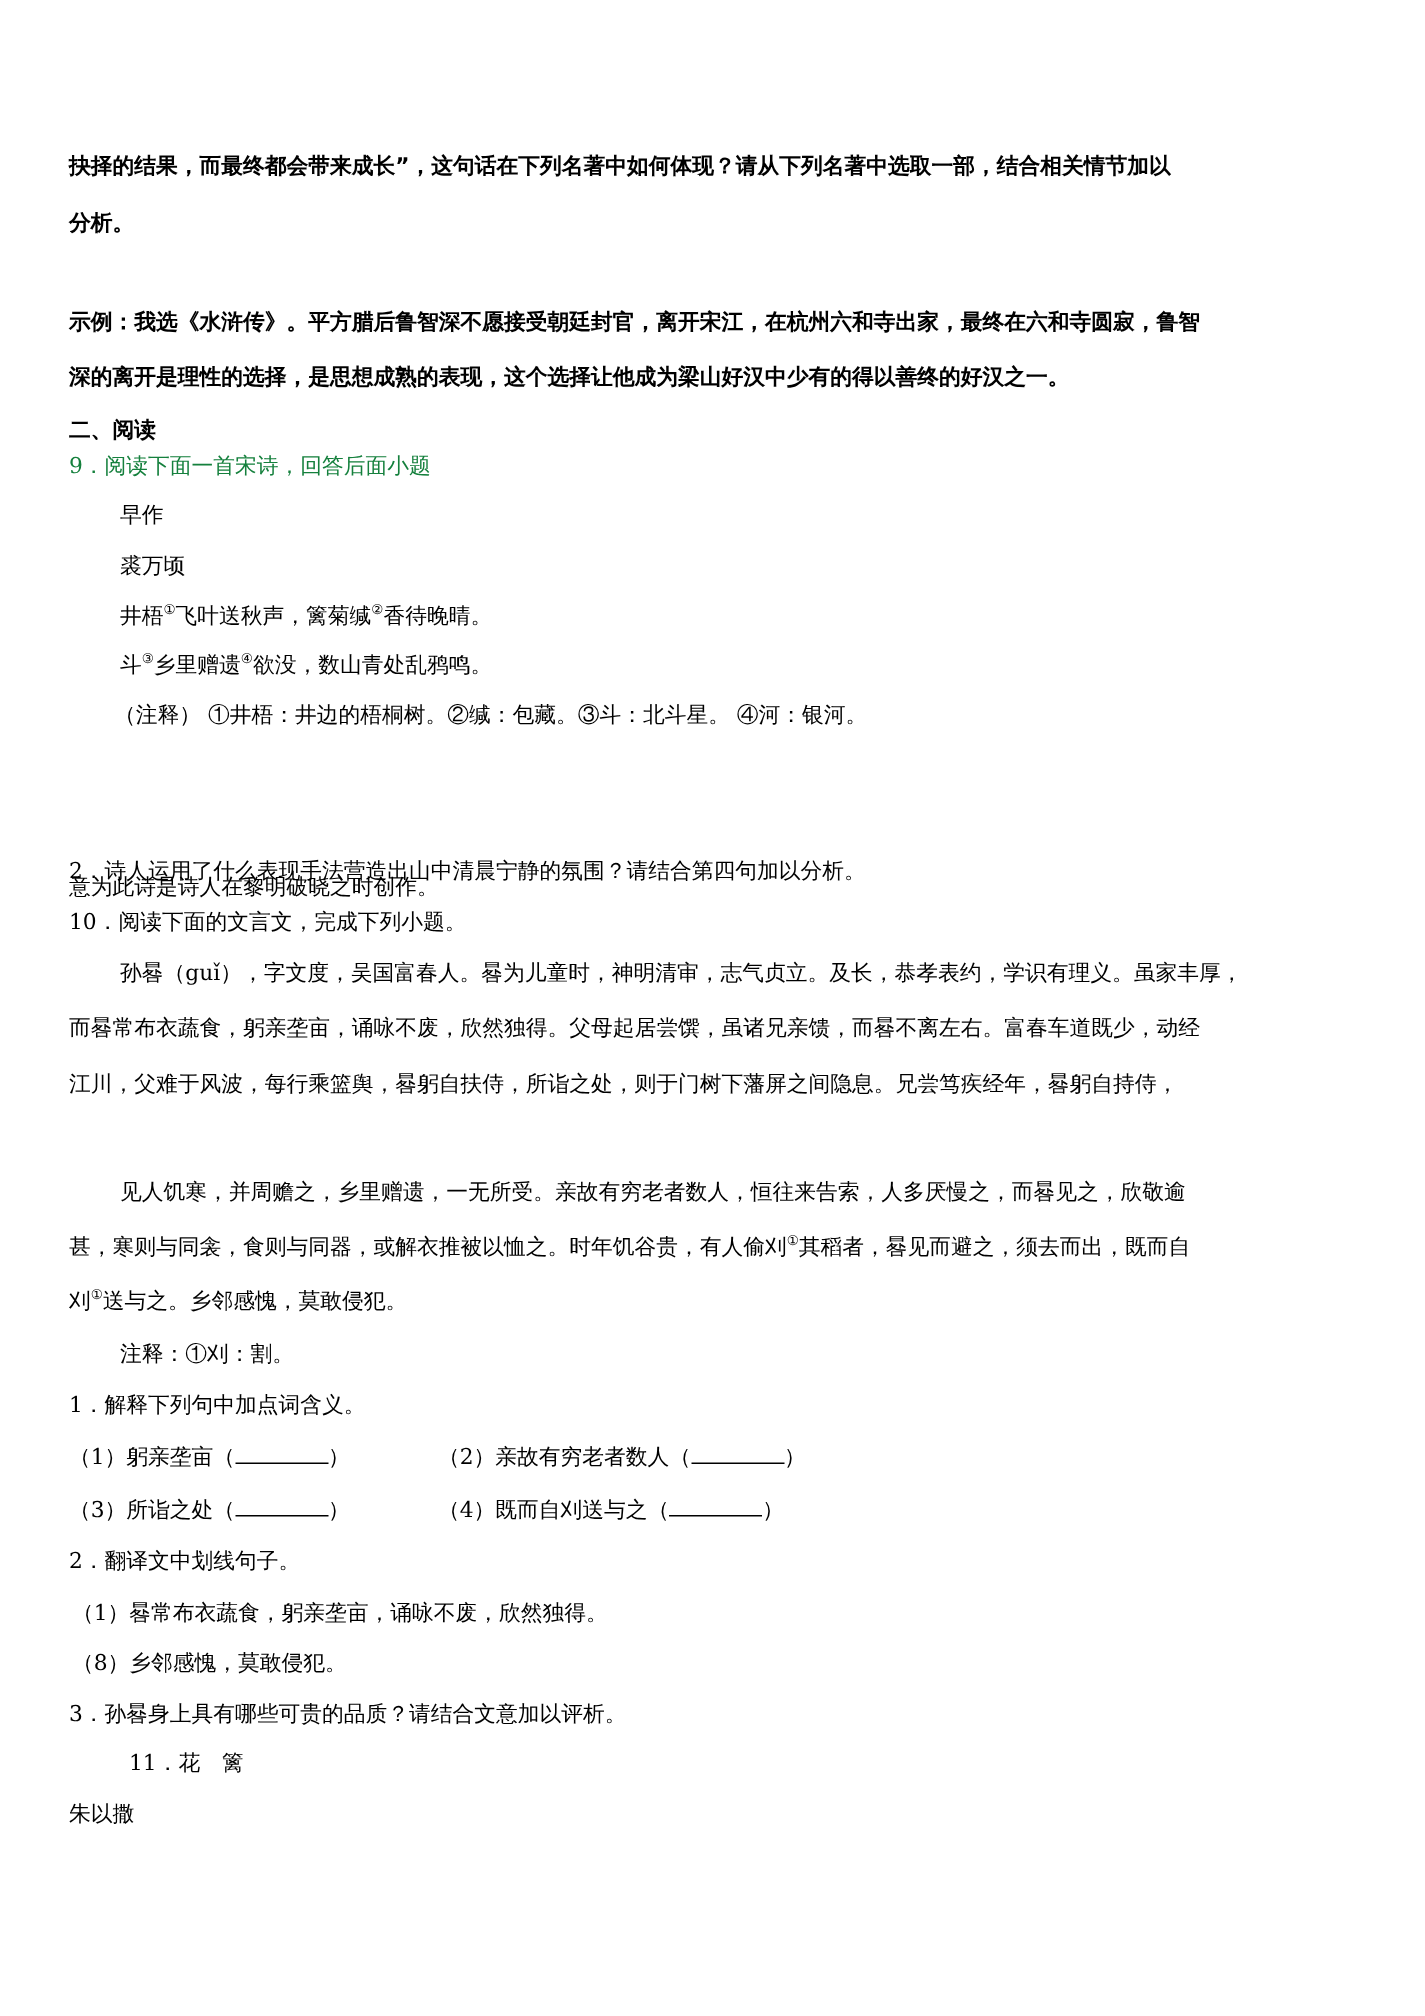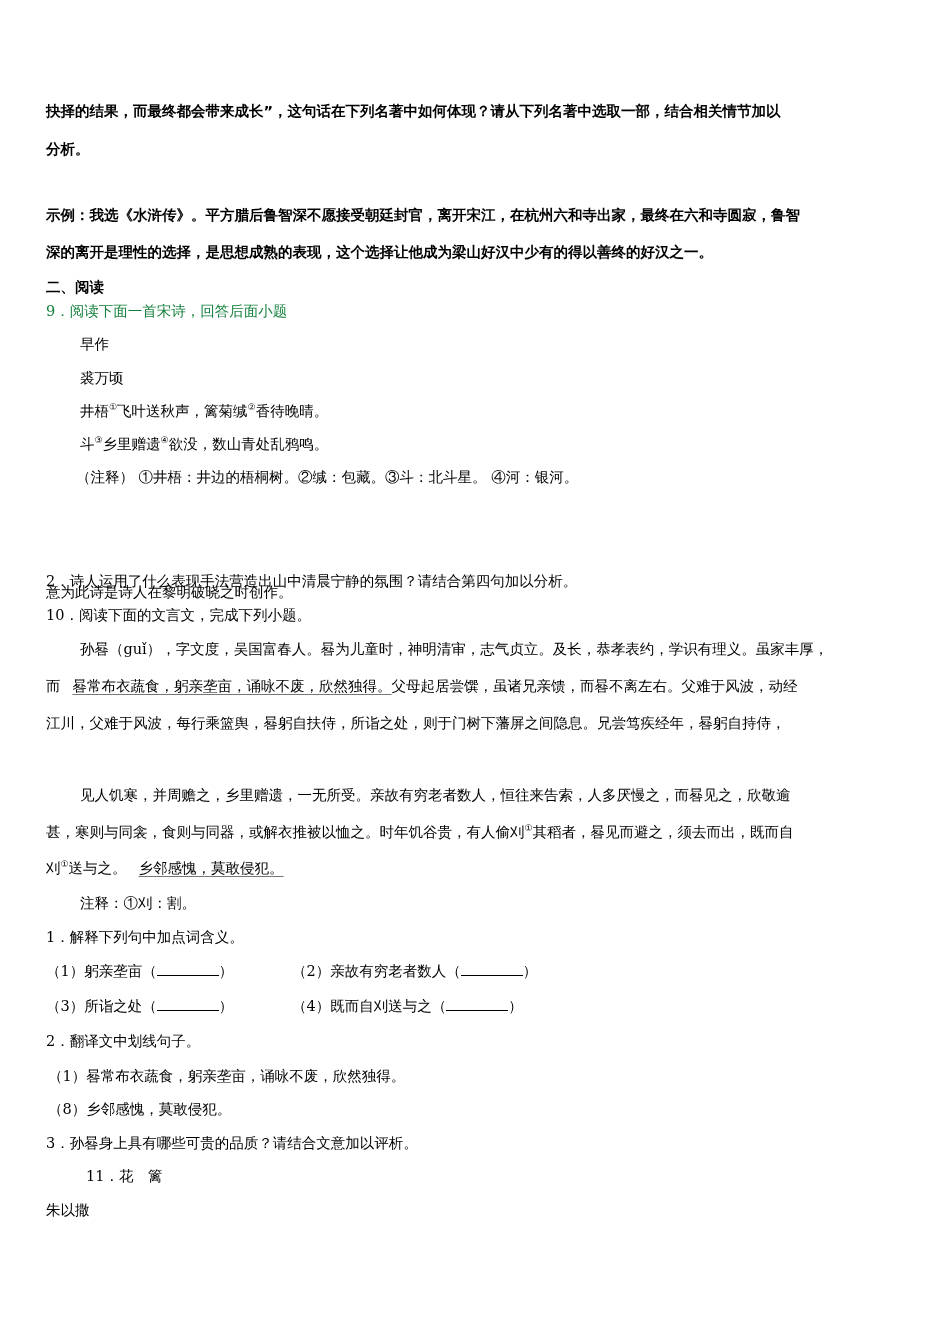--- a/index.html
+++ b/index.html
@@ -4,21 +4,21 @@
 <style>
   html, body { margin: 0; padding: 0; background: #ffffff; }
   body { width: 950px; height: 1344px; position: relative; overflow: hidden; color: #000; }
   .page { position: absolute; left: 0; top: 0; width: 950px; height: 1344px; }
   .line { position: absolute; left: 46px; white-space: nowrap; font-size: 15px; line-height: 20px; }
   .bold { font-family: "DejaVu Sans", sans-serif; font-weight: bold; font-size: 14.5px; }
   .serif { font-family: "DejaVu Serif", "Liberation Serif", serif; font-size: 14.5px; }
   .grey { color: #15803d; }
   .ind1 { left: 80px; }
   .ind2 { left: 48px; }
-  .ul { text-decoration: underline; text-decoration-color: #777; text-underline-offset: 3px; padding-left: 12px; }
+  .ul { text-decoration-color: #777; text-underline-offset: 3px; }
   .blank { display: inline-block; border-bottom: 1px solid #000; height: 14px; vertical-align: baseline; }
   sup { font-size: 9px; vertical-align: 6px; line-height: 0; }
   .gap { display: inline-block; }
 </style>
 </head>
 <body>
 
 <div class="page">
 
   <div class="line bold" style="top:101px;">抉择的结果，而最终都会带来成长”，这句话在下列名著中如何体现？请从下列名著中选取一部，结合相关情节加以</div>
@@ -37,21 +37,21 @@
   <div class="line serif ind1" style="top:434px;">
     <span>斗</span><sup>③</sup><span>乡里赠遗</span><sup>④</sup><span>欲没，数山青处乱鸦鸣。</span>
   </div>
   <div class="line serif" style="top:467px;left:76px;">（注释） ①井梧：井边的梧桐树。②缄：包藏。③斗：北斗星。 ④河：银河。</div>
   <div class="line serif" style="top:538px;margin-top:44px;">意为此诗是诗人在黎明破晓之时创作。</div>
   <div class="line serif" style="top:571px;">2．诗人运用了什么表现手法营造出山中清晨宁静的氛围？请结合第四句加以分析。</div>
 
   <div class="line serif" style="top:605px;">10．阅读下面的文言文，完成下列小题。</div>
   <div class="line serif" style="top:639px;left:80px;">孙晷（guǐ），字文度，吴国富春人。晷为儿童时，神明清审，志气贞立。及长，恭孝表约，学识有理义。虽家丰厚，</div>
   <div class="line serif" style="top:676px;">
-    <span>而</span><span class="ul">晷常布衣蔬食，躬亲垄亩，诵咏不废，欣然独得。</span><span>父母起居尝馔，虽诸兄亲馈，而晷不离左右。父难于风波，动经</span>
+    <span>而</span><span class="ul">晷常布衣蔬食，躬亲垄亩，诵咏不废，欣然独得。</span><span>父母起居尝馔，虽诸兄亲馈，而晷不离左右。富春车道既少，动经</span>
   </div>
   <div class="line serif" style="top:713px;">江川，父难于风波，每行乘篮舆，晷躬自扶侍，所诣之处，则于门树下藩屏之间隐息。兄尝笃疾经年，晷躬自持侍，</div>
   <div class="line serif" style="top:785px;left:80px;">见人饥寒，并周赡之，乡里赠遗，一无所受。亲故有穷老者数人，恒往来告索，人多厌慢之，而晷见之，欣敬逾</div>
   <div class="line serif" style="top:822px;">
     <span>甚，寒则与同衾，食则与同器，或解衣推被以恤之。时年饥谷贵，有人偷刈</span><sup>①</sup><span>其稻者，晷见而避之，须去而出，既而自</span>
   </div>
   <div class="line serif" style="top:858px;">
     <span>刈</span><sup>①</sup><span>送与之。</span><span class="ul">乡邻感愧，莫敢侵犯。</span>
   </div>
   <div class="line serif" style="top:893px;left:80px;">注释：①刈：割。</div>

